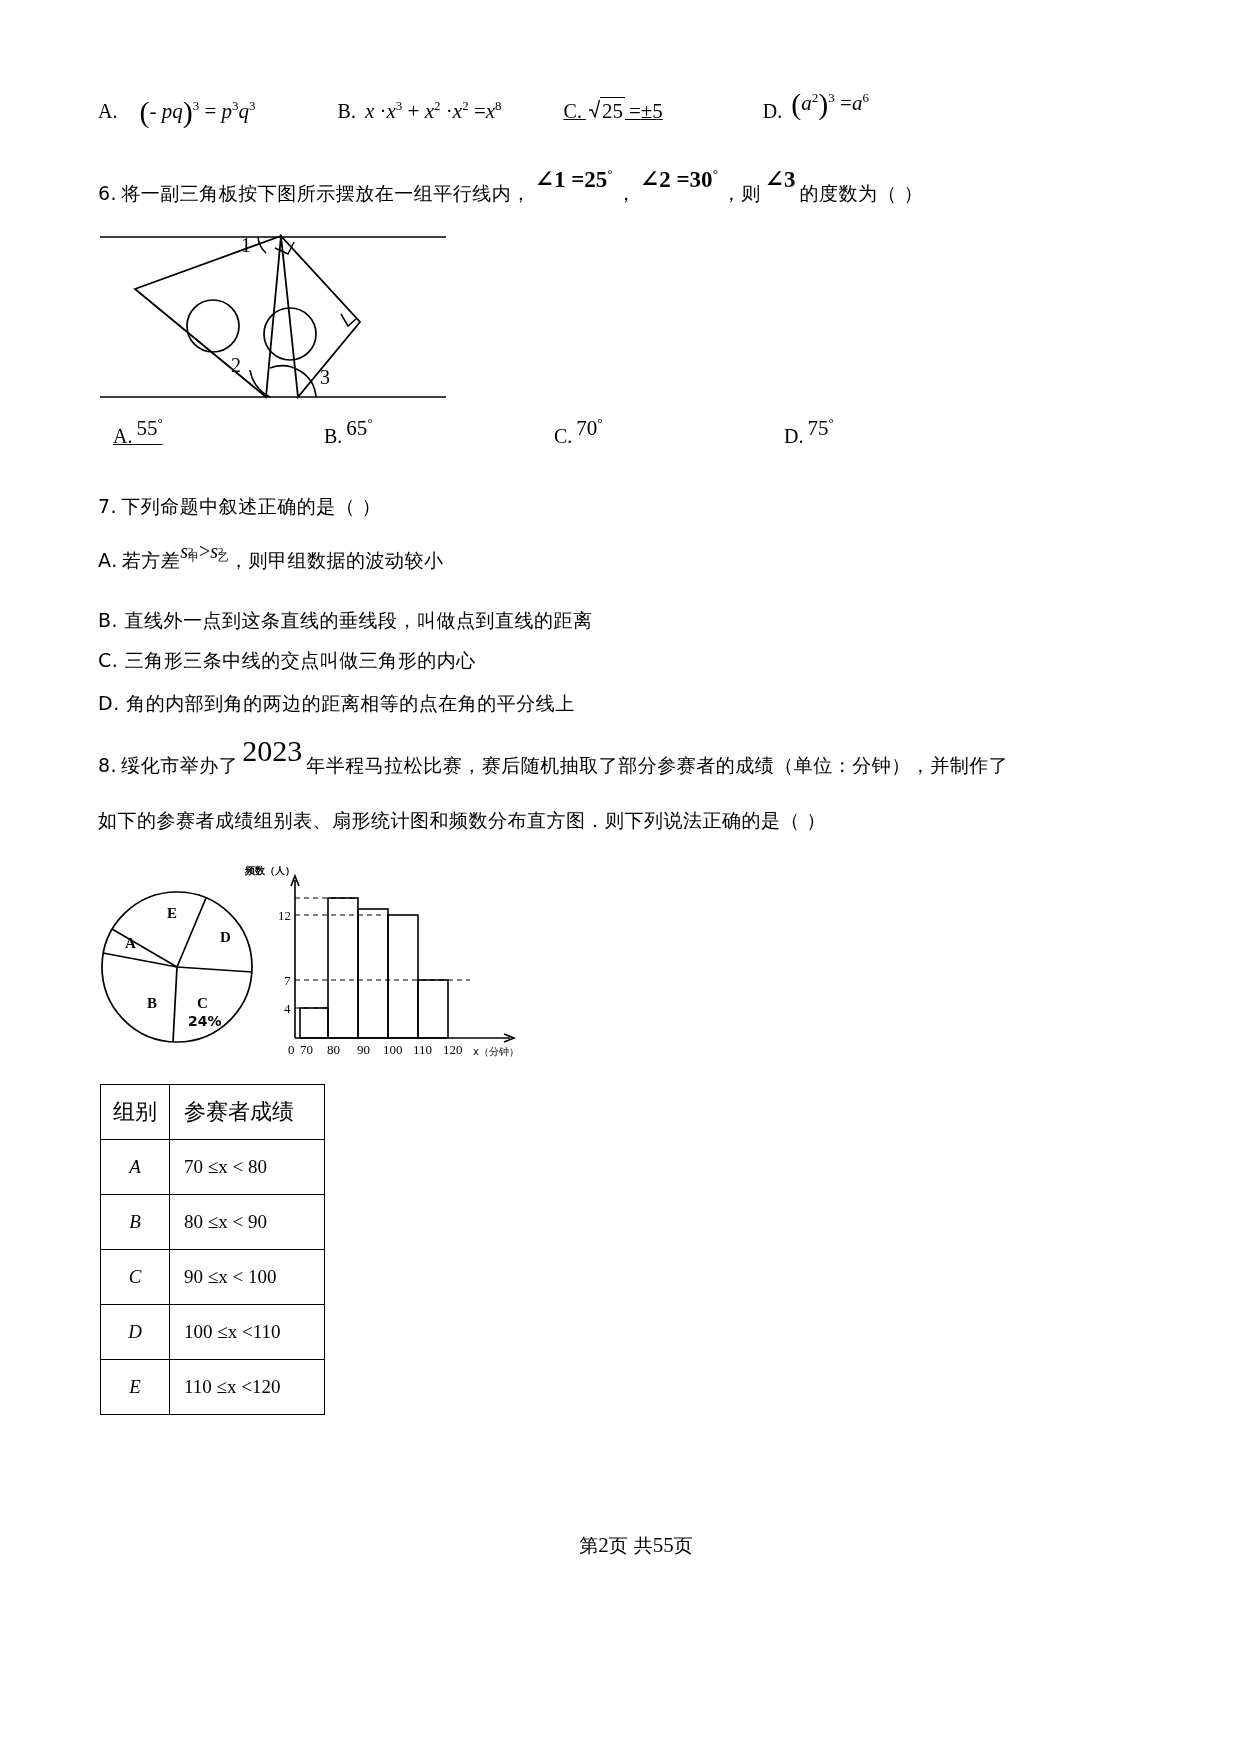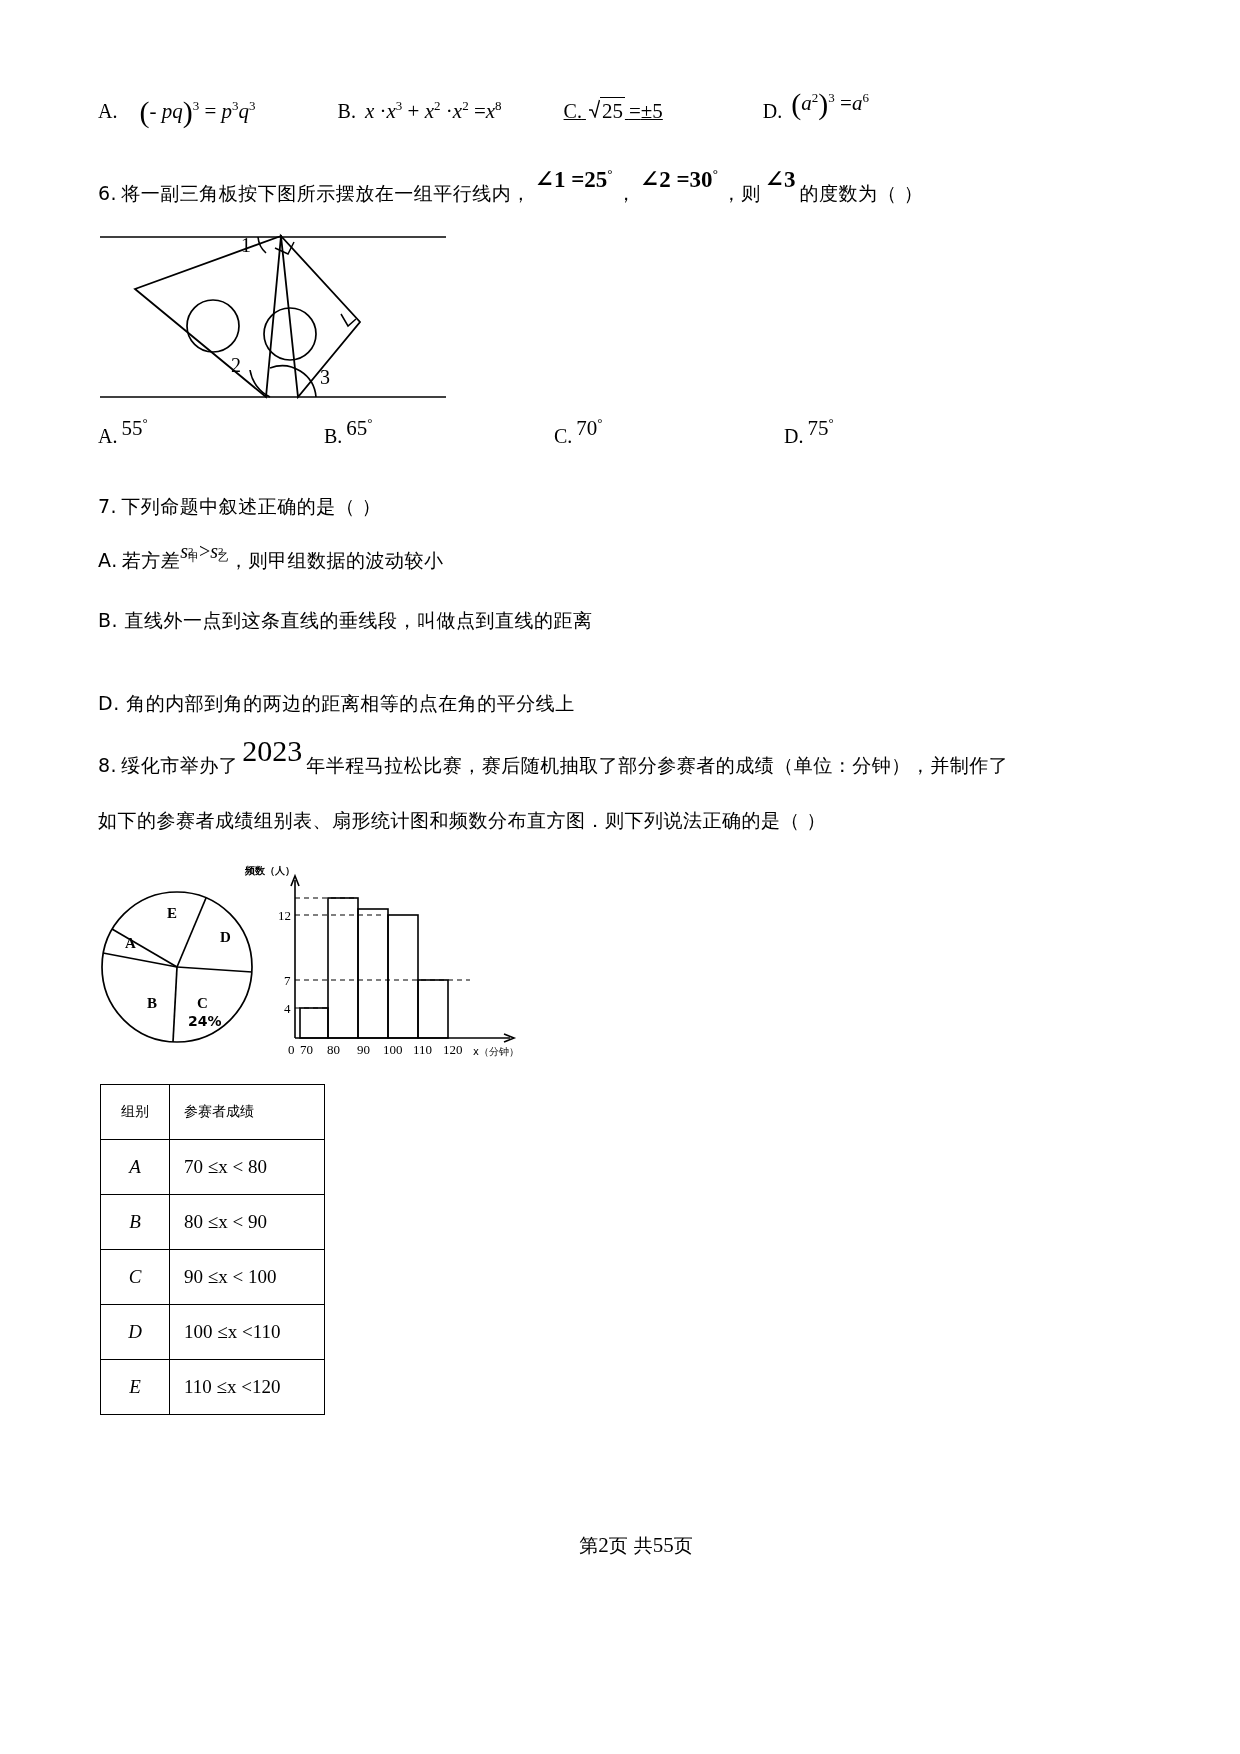--- a/index.html
+++ b/index.html
@@ -153,21 +153,21 @@
     border: 1.5px solid #000;
     height: 54px;
     padding: 0 10px;
     font-size: 19px;
     vertical-align: middle;
   }
   #group-table td.c1 { width: 48px; text-align: center; }
   #group-table td.c2 { width: 130px; text-align: left; padding-left: 14px; }
   #group-table td.hd {
     font-family: "DejaVu Sans", "Liberation Sans", sans-serif;
-    font-size: 14px;
+    font-size: 22px;
   }
   .it { font-family: "Liberation Serif","DejaVu Serif",serif; font-style: italic; }
   .rng { font-family: "Liberation Serif","DejaVu Serif",serif; font-size: 20px; }
   
   #footer {
     position: absolute;
     left: 16px;
     top: 1533px;
     width: 1240px;
     text-align: center;
@@ -241,21 +241,21 @@
       <path d="M 160 15 A 24 24 0 0 0 168 31" stroke-width="1.6"></path>
       <path d="M 152 148 A 36 36 0 0 0 172 175" stroke-width="1.6"></path>
       <path d="M 172 146 A 34 34 0 0 1 218 175" stroke-width="1.6"></path>
     </g>
     <text x="143" y="30" font-family="Liberation Serif, serif" font-size="20">1</text>
     <text x="133" y="150" font-family="Liberation Serif, serif" font-size="20">2</text>
     <text x="222" y="162" font-family="Liberation Serif, serif" font-size="20">3</text>
   </svg>
 
   <div class="row" id="q6-options" style="width:900px;height:30px;">
-    <span class="oi" style="left:0px;">
+    <span class="oi" style="left:15px;text-decoration:underline;">
       <span class="opt-label">A.</span>
       <span class="degval"><span>55</span><span class="deg-mark">°</span></span>
     </span>
     <span class="oi" style="left:226px;">
       <span class="opt-label">B.</span>
       <span class="degval"><span>65</span><span class="deg-mark">°</span></span>
     </span>
     <span class="oi" style="left:456px;">
       <span class="opt-label">C.</span>
       <span class="degval"><span>70</span><span class="deg-mark">°</span></span>
@@ -270,20 +270,21 @@
     <span class="cn">7.</span>
     <span class="cn">下列命题中叙述正确的是（    ）</span>
   </div>
 
   <div class="row" id="q7-a">
     <span class="cn">A.</span>
     <span class="cn">若方差</span><span class="sfrac"><span>s</span><span class="subsup"><span class="u">2</span><span class="l">甲</span></span><span style="font-style:normal;">&gt;</span><span>s</span><span class="subsup"><span class="u">2</span><span class="l">乙</span></span></span><span class="cn">，则甲组数据的波动较小</span>
   </div>
 
   <div class="row cn" id="q7-b">B. 直线外一点到这条直线的垂线段，叫做点到直线的距离</div>
+  <div class="row cn" id="q7-c">C. 三角形三条中线的交点叫做三角形的内心</div>
   <div class="row cn" id="q7-d">D. 角的内部到角的两边的距离相等的点在角的平分线上</div>
 
   <div class="row" id="q8-stem1">
     <span class="cn">8.</span>
     <span class="cn">绥化市举办了</span>
     <span class="yearbox">2023</span>
     <span class="cn">年半程马拉松比赛，赛后随机抽取了部分参赛者的成绩（单位：分钟），并制作了</span>
   </div>
   <div class="row cn" id="q8-stem2">如下的参赛者成绩组别表、扇形统计图和频数分布直方图．则下列说法正确的是（    ）</div>
 

